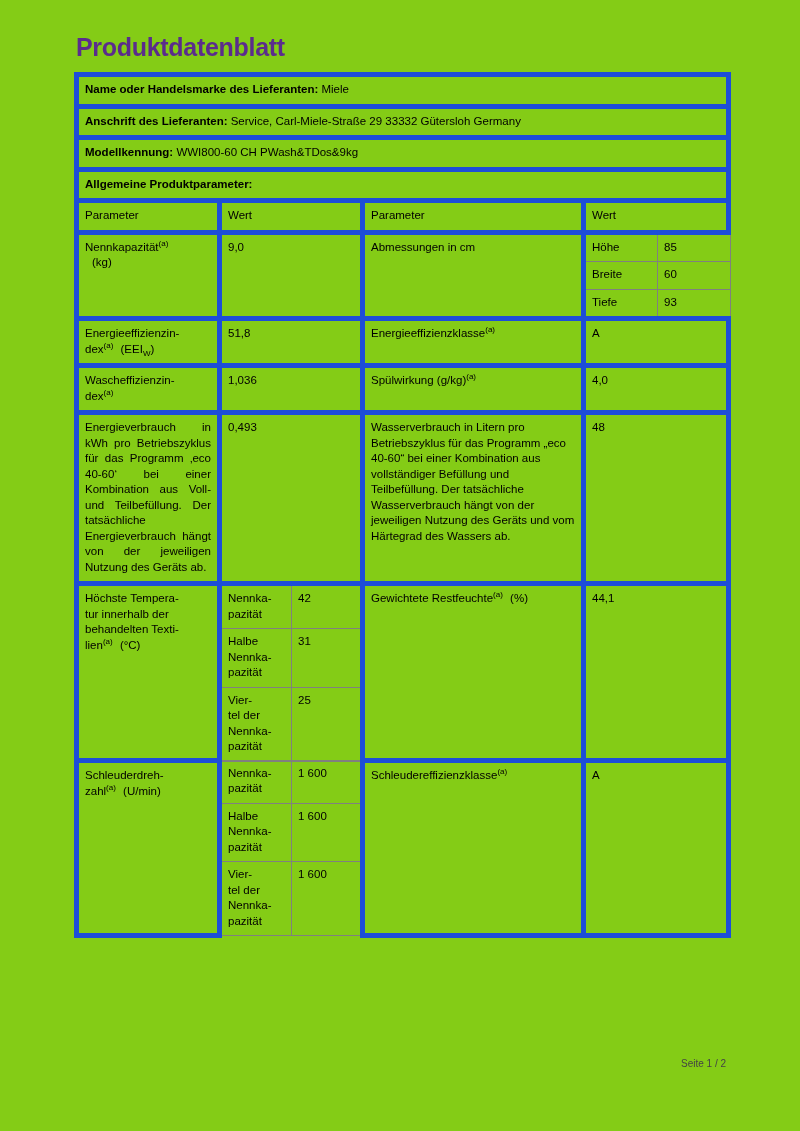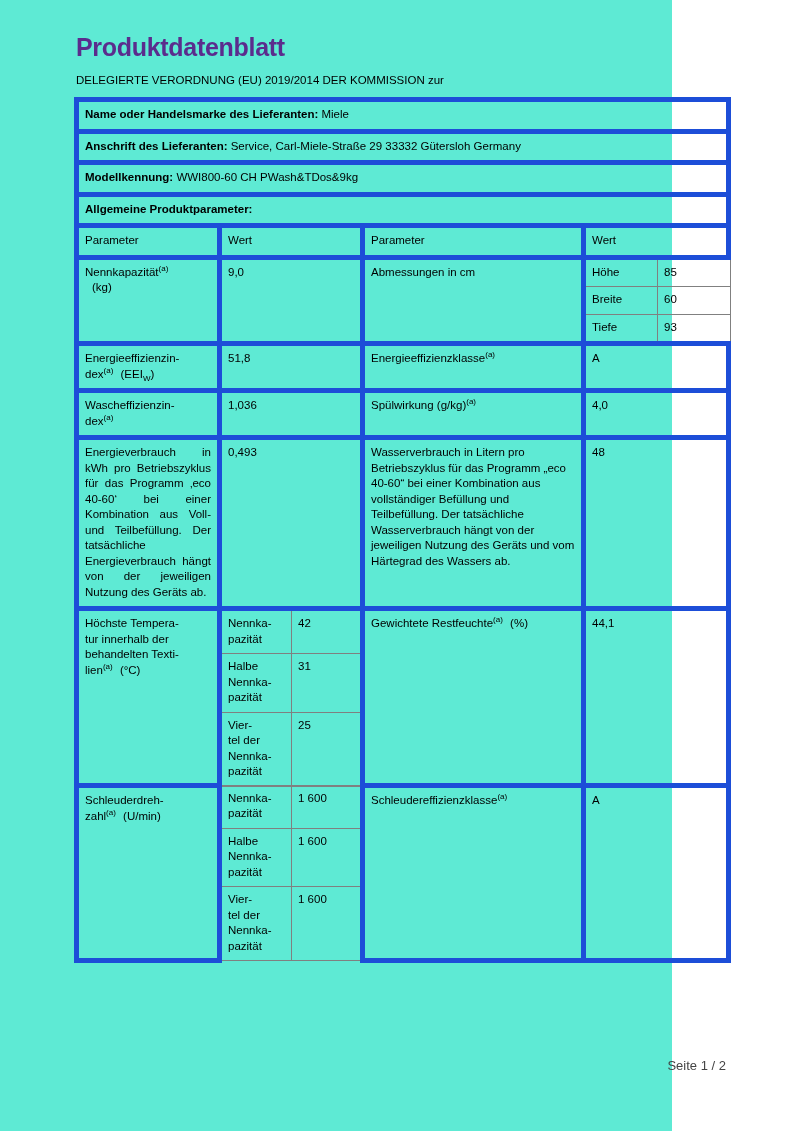--- a/index.html
+++ b/index.html
@@ -10,23 +10,23 @@
   body {
     width: 800px;
     height: 1131px;
     font-family: "Liberation Sans", sans-serif;
     color: #000000;
     position: relative;
   }
   .page {
     position: absolute;
     left: 0; top: 0;
-    width: 672px;
+    width: 800px;
     height: 1131px;
-    background: #5eead4;
+    background: #84cc16;
   }
   .sheet {
     position: absolute;
     left: 74px;
     top: 33px;
     width: 652px;
   }
   .title {
     color: #5b2c8d;
     font-size: 25px;
@@ -82,33 +82,32 @@
     padding: 0 !important;
     border: 0 !important;
   }
   .inner-wrap { margin: -1px 0 -1px -1px; }
   .footer {
     position: absolute;
     left: 74px;
     top: 1058px;
     width: 652px;
     text-align: right;
-    font-size: 13px;
+    font-size: 10px;
     color: #444;
   }
 </style>
 </head>
 <body>
 
 <div class="page">
   <div class="sheet">
 
     <h1 class="title">Produktdatenblatt</h1>
     <div class="subtitle">
-      <div>DELEGIERTE VERORDNUNG (EU) 2019/2014 DER KOMMISSION zur</div>
     </div>
 
     <table class="main">
       <colgroup>
         <col style="width:143px">
         <col style="width:70px">
         <col style="width:73px">
         <col style="width:221px">
         <col style="width:72px">
         <col style="width:73px">

